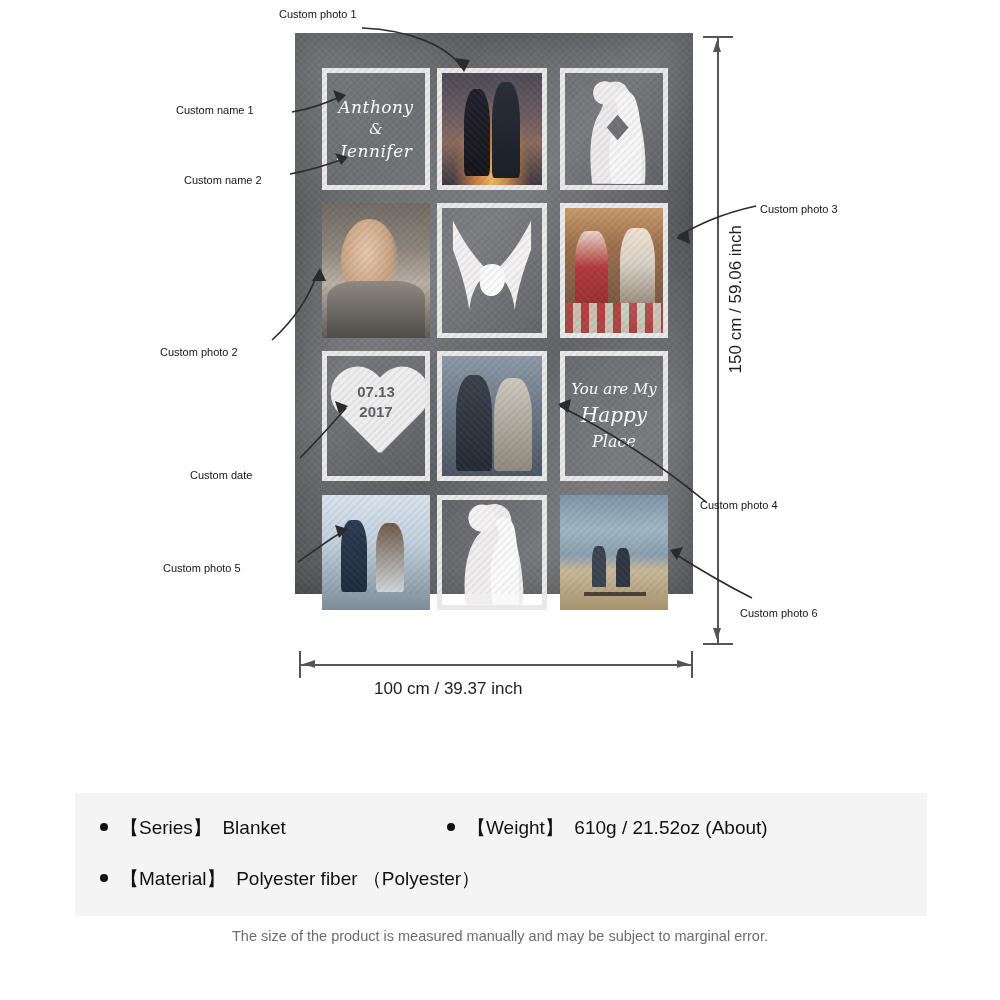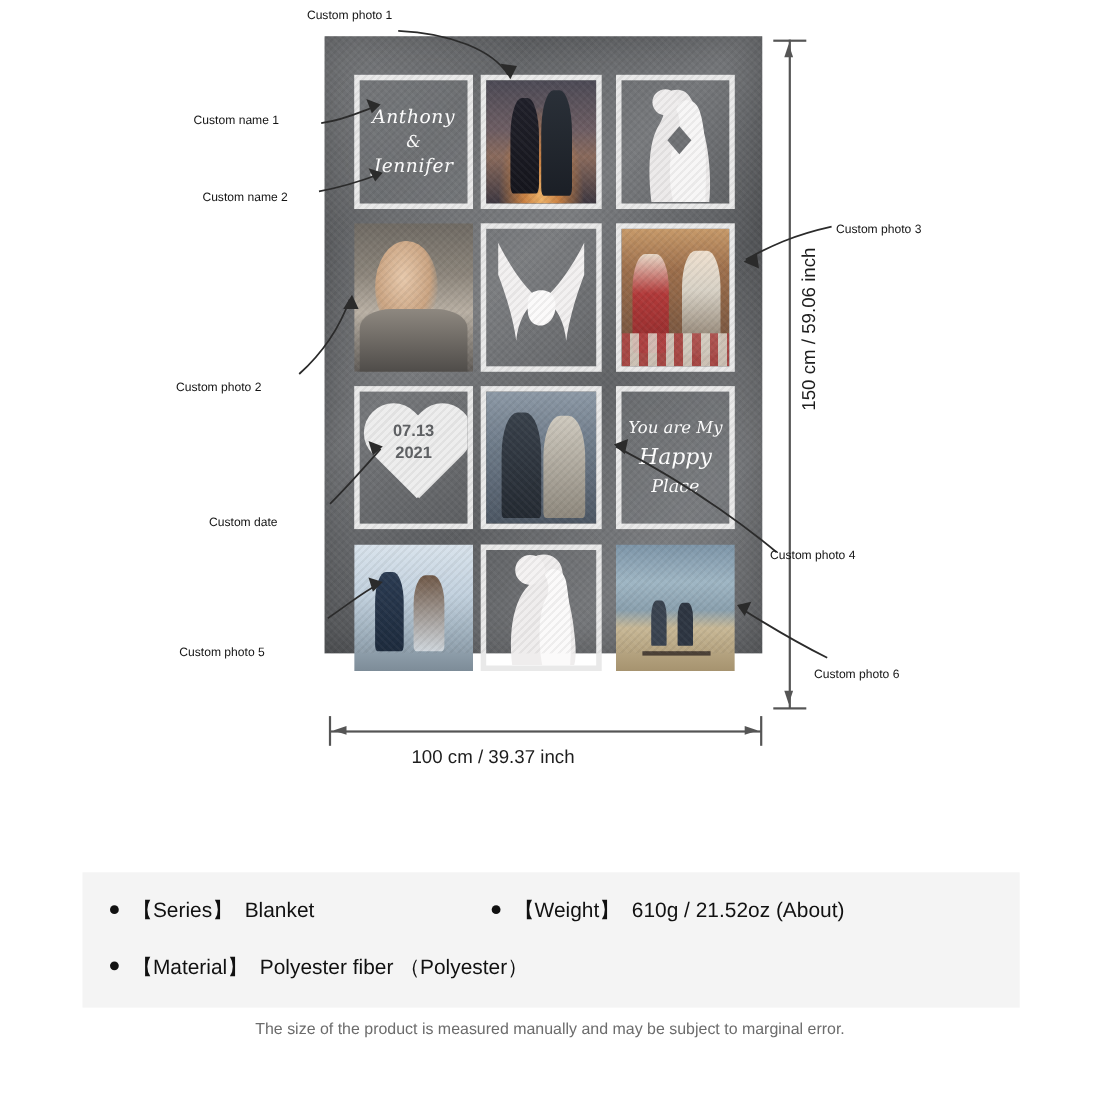--- a/index.html
+++ b/index.html
@@ -180,21 +180,21 @@
           <div class="f2"></div>
           <div class="grd"></div>
       </div>
     </div>
 
     <div class="cell frame" style="left:27px;top:318px;width:108px;height:130px;">
       <div class="heart-wrap">
         <div class="heart"></div>
         <div class="heart-text">
           <span>07.13</span><br>
-          <span>2021</span>
+          <span>2017</span>
         </div>
       </div>
     </div>
 
     <div class="cell frame" style="left:142px;top:318px;width:110px;height:130px;">
       <div class="photo p-center">
         <div class="a"></div>
           <div class="b"></div>
       </div>
     </div>
@@ -272,21 +272,21 @@
     </g>
   </svg>
 
   <div class="callout" style="left:279px;top:8px;">Custom photo 1</div>
   <div class="callout" style="left:176px;top:104px;">Custom name 1</div>
   <div class="callout" style="left:184px;top:174px;">Custom name 2</div>
   <div class="callout" style="left:760px;top:203px;">Custom photo 3</div>
   <div class="callout" style="left:160px;top:346px;">Custom photo 2</div>
   <div class="callout" style="left:190px;top:469px;">Custom date</div>
   <div class="callout" style="left:700px;top:499px;">Custom photo 4</div>
-  <div class="callout" style="left:163px;top:587px;">Custom photo 5</div>
+  <div class="callout" style="left:163px;top:562px;">Custom photo 5</div>
   <div class="callout" style="left:740px;top:607px;">Custom photo 6</div>
 
 
   <div class="params-box">
     <div class="prow" style="left:25px;top:22px;">
       <span class="bullet"></span><span>【Series】</span>&nbsp;&nbsp;<span>Blanket</span>
     </div>
     <div class="prow" style="left:372px;top:22px;">
       <span class="bullet"></span><span>【Weight】</span>&nbsp;&nbsp;<span>610g / 21.52oz (About)</span>
     </div>

